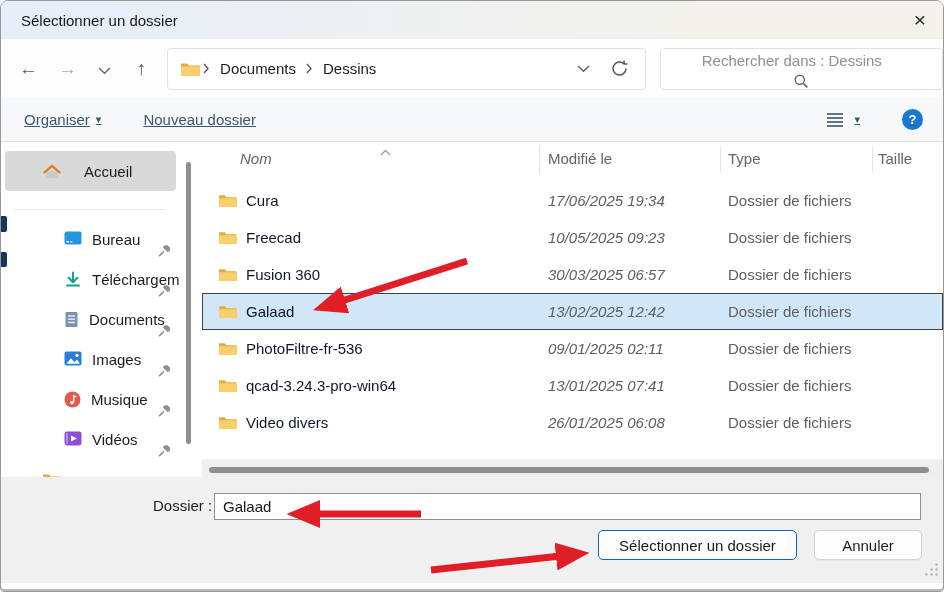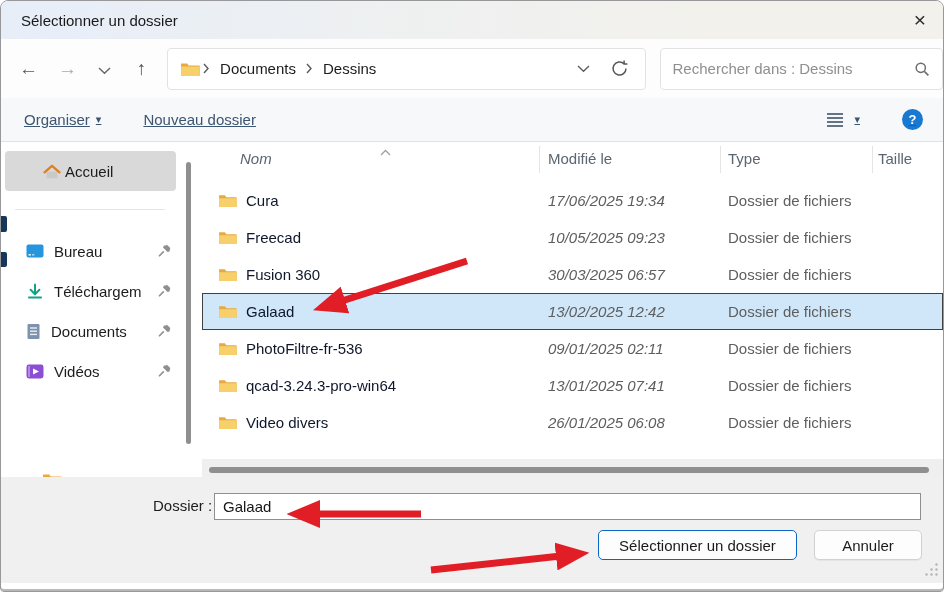--- a/index.html
+++ b/index.html
@@ -28,21 +28,21 @@
   .crumb-box { margin-left:6px; width:490px; height:42px; background:#fff;
                border:1px solid #e2e2e2; border-radius:4px;
                display:flex; align-items:center; padding:0 10px 0 12px; }
   .crumb { padding:0 7px; color:#1c1c1c; }
   .crumb-sep { display:flex; align-items:center; padding:0 3px; }
   .crumb-spacer { flex:1; }
   .crumb-caret { padding:0 10px; display:flex; align-items:center; }
   .refresh { padding:0 6px 0 10px; display:flex; align-items:center; }
   .search-box { margin-left:14px; width:290px; height:42px; background:#fff;
                 border:1px solid #e2e2e2; border-radius:4px;
-                display:flex; align-items:center; padding:0 12px; }
+                display:flex; align-items:center; padding:0 12px;flex-direction:column; }
   .search-box input { flex:1; border:none; outline:none; font:15px "Liberation Sans",sans-serif;
                       color:#555; background:transparent; padding:0; }
   .search-box input::placeholder { color:#8f8f8f; }
 
   
   .toolbar { position:absolute; top:97px; left:0; right:0; height:44px;
              background:#f7f8fa; border-bottom:1px solid #e2e2e2;
              display:flex; align-items:center; padding:0 20px 0 23px; color:#3c5570;text-decoration:underline; }
   .tb-item { margin-right:42px; display:flex; align-items:center; }
   .tb-caret { font-size:11px; margin-left:6px; color:#3c5570; }
@@ -52,24 +52,24 @@
               font-size:13px; font-weight:bold; display:flex; align-items:center;
               justify-content:center; margin-left:42px; }
 
   
   .main { position:absolute; top:141px; left:0; right:0; bottom:106px; display:flex; background:#fff; }
 
   .sidebar { position:relative; width:201px; background:#fff; flex:none; }
   .home-item { position:absolute; top:9px; left:4px; width:171px; height:40px;
                background:#d9d9d9; border-radius:4px; display:flex; align-items:center;
                padding-left:37px; }
-  .home-item .lbl { margin-left:3px; }
+  .home-item .lbl { margin-left:22px; }
   .sb-divider { position:absolute; top:67px; left:14px; width:150px; height:1px; background:#e5e5e5; }
   .sb-items { position:absolute; top:89px; left:0; right:0; }
-  .sb-item { height:40px; display:flex; align-items:center; padding-left:25px; position:relative; }
+  .sb-item { height:40px; display:flex; align-items:flex-start; padding-left:63px; position:relative; }
   .sb-item .lbl { margin-left:10px; white-space:nowrap; overflow:hidden; max-width:92px; }
   .sb-pin { position:absolute; left:156px; top:13px; }
   .sb-thumb { position:absolute; left:185px; top:20px; width:5px; height:282px;
               background:#8f8f8f; border-radius:3px; }
   .sb-sliver { position:absolute; left:0; width:6px; background:#16365a; border-radius:0 2px 2px 0; }
   .sliver1 { top:74px; height:16px; }
   .sliver2 { top:110px; height:15px; }
   .sb-partial { position:absolute; left:41px; top:330px; width:20px; height:11px; overflow:hidden; }
 
   .filearea { position:relative; flex:1; background:#fff; }
@@ -250,20 +250,52 @@
             <svg width="15" height="17" viewBox="0 0 15 17">
                 <rect x="1.5" y="1" width="12" height="15" rx="1.2" fill="#7d93ad"></rect>
                 <g stroke="#e8eef5" stroke-width="1.4">
                   <line x1="4" y1="5" x2="11" y2="5"></line>
                   <line x1="4" y1="8.2" x2="11" y2="8.2"></line>
                   <line x1="4" y1="11.4" x2="11" y2="11.4"></line>
                 </g>
               </svg>
           </span>
           <span class="lbl">Documents</span>
+          <span class="sb-pin">
+            <svg width="14" height="14" viewBox="0 0 14 14">
+                <line x1="2" y1="12.2" x2="6.8" y2="7.4" stroke="#909090" stroke-width="1.6"></line>
+                <path d="M6 3.5 10.5 8l2-.6.8-3.4L10.2.9 6.8 1.7z" fill="#909090"></path>
+              </svg>
+          </span>
+        </div>
+        <div class="sb-item">
+          <span style="display:flex">
+            <svg width="18" height="15" viewBox="0 0 18 15">
+                <rect x="0.5" y="0.5" width="17" height="14" rx="2" fill="#2a7fd4"></rect>
+                <circle cx="13" cy="4.4" r="1.6" fill="#fff"></circle>
+                <path d="M2.5 12.8 7 7.2l3.4 4 2.5-2.6 3 4.2z" fill="#fff"></path>
+              </svg>
+          </span>
+          <span class="lbl">Images</span>
+          <span class="sb-pin">
+            <svg width="14" height="14" viewBox="0 0 14 14">
+                <line x1="2" y1="12.2" x2="6.8" y2="7.4" stroke="#909090" stroke-width="1.6"></line>
+                <path d="M6 3.5 10.5 8l2-.6.8-3.4L10.2.9 6.8 1.7z" fill="#909090"></path>
+              </svg>
+          </span>
+        </div>
+        <div class="sb-item">
+          <span style="display:flex">
+            <svg width="17" height="17" viewBox="0 0 17 17">
+                <circle cx="8.5" cy="8.5" r="8" fill="#e25c4d"></circle>
+                <path d="M9.7 11.5V4.8l2.6 1" fill="none" stroke="#fff" stroke-width="1.4"></path>
+                <circle cx="8" cy="11.6" r="1.8" fill="#fff"></circle>
+              </svg>
+          </span>
+          <span class="lbl">Musique</span>
           <span class="sb-pin">
             <svg width="14" height="14" viewBox="0 0 14 14">
                 <line x1="2" y1="12.2" x2="6.8" y2="7.4" stroke="#909090" stroke-width="1.6"></line>
                 <path d="M6 3.5 10.5 8l2-.6.8-3.4L10.2.9 6.8 1.7z" fill="#909090"></path>
               </svg>
           </span>
         </div>
         <div class="sb-item">
           <span style="display:flex">
             <svg width="18" height="15" viewBox="0 0 18 15">

